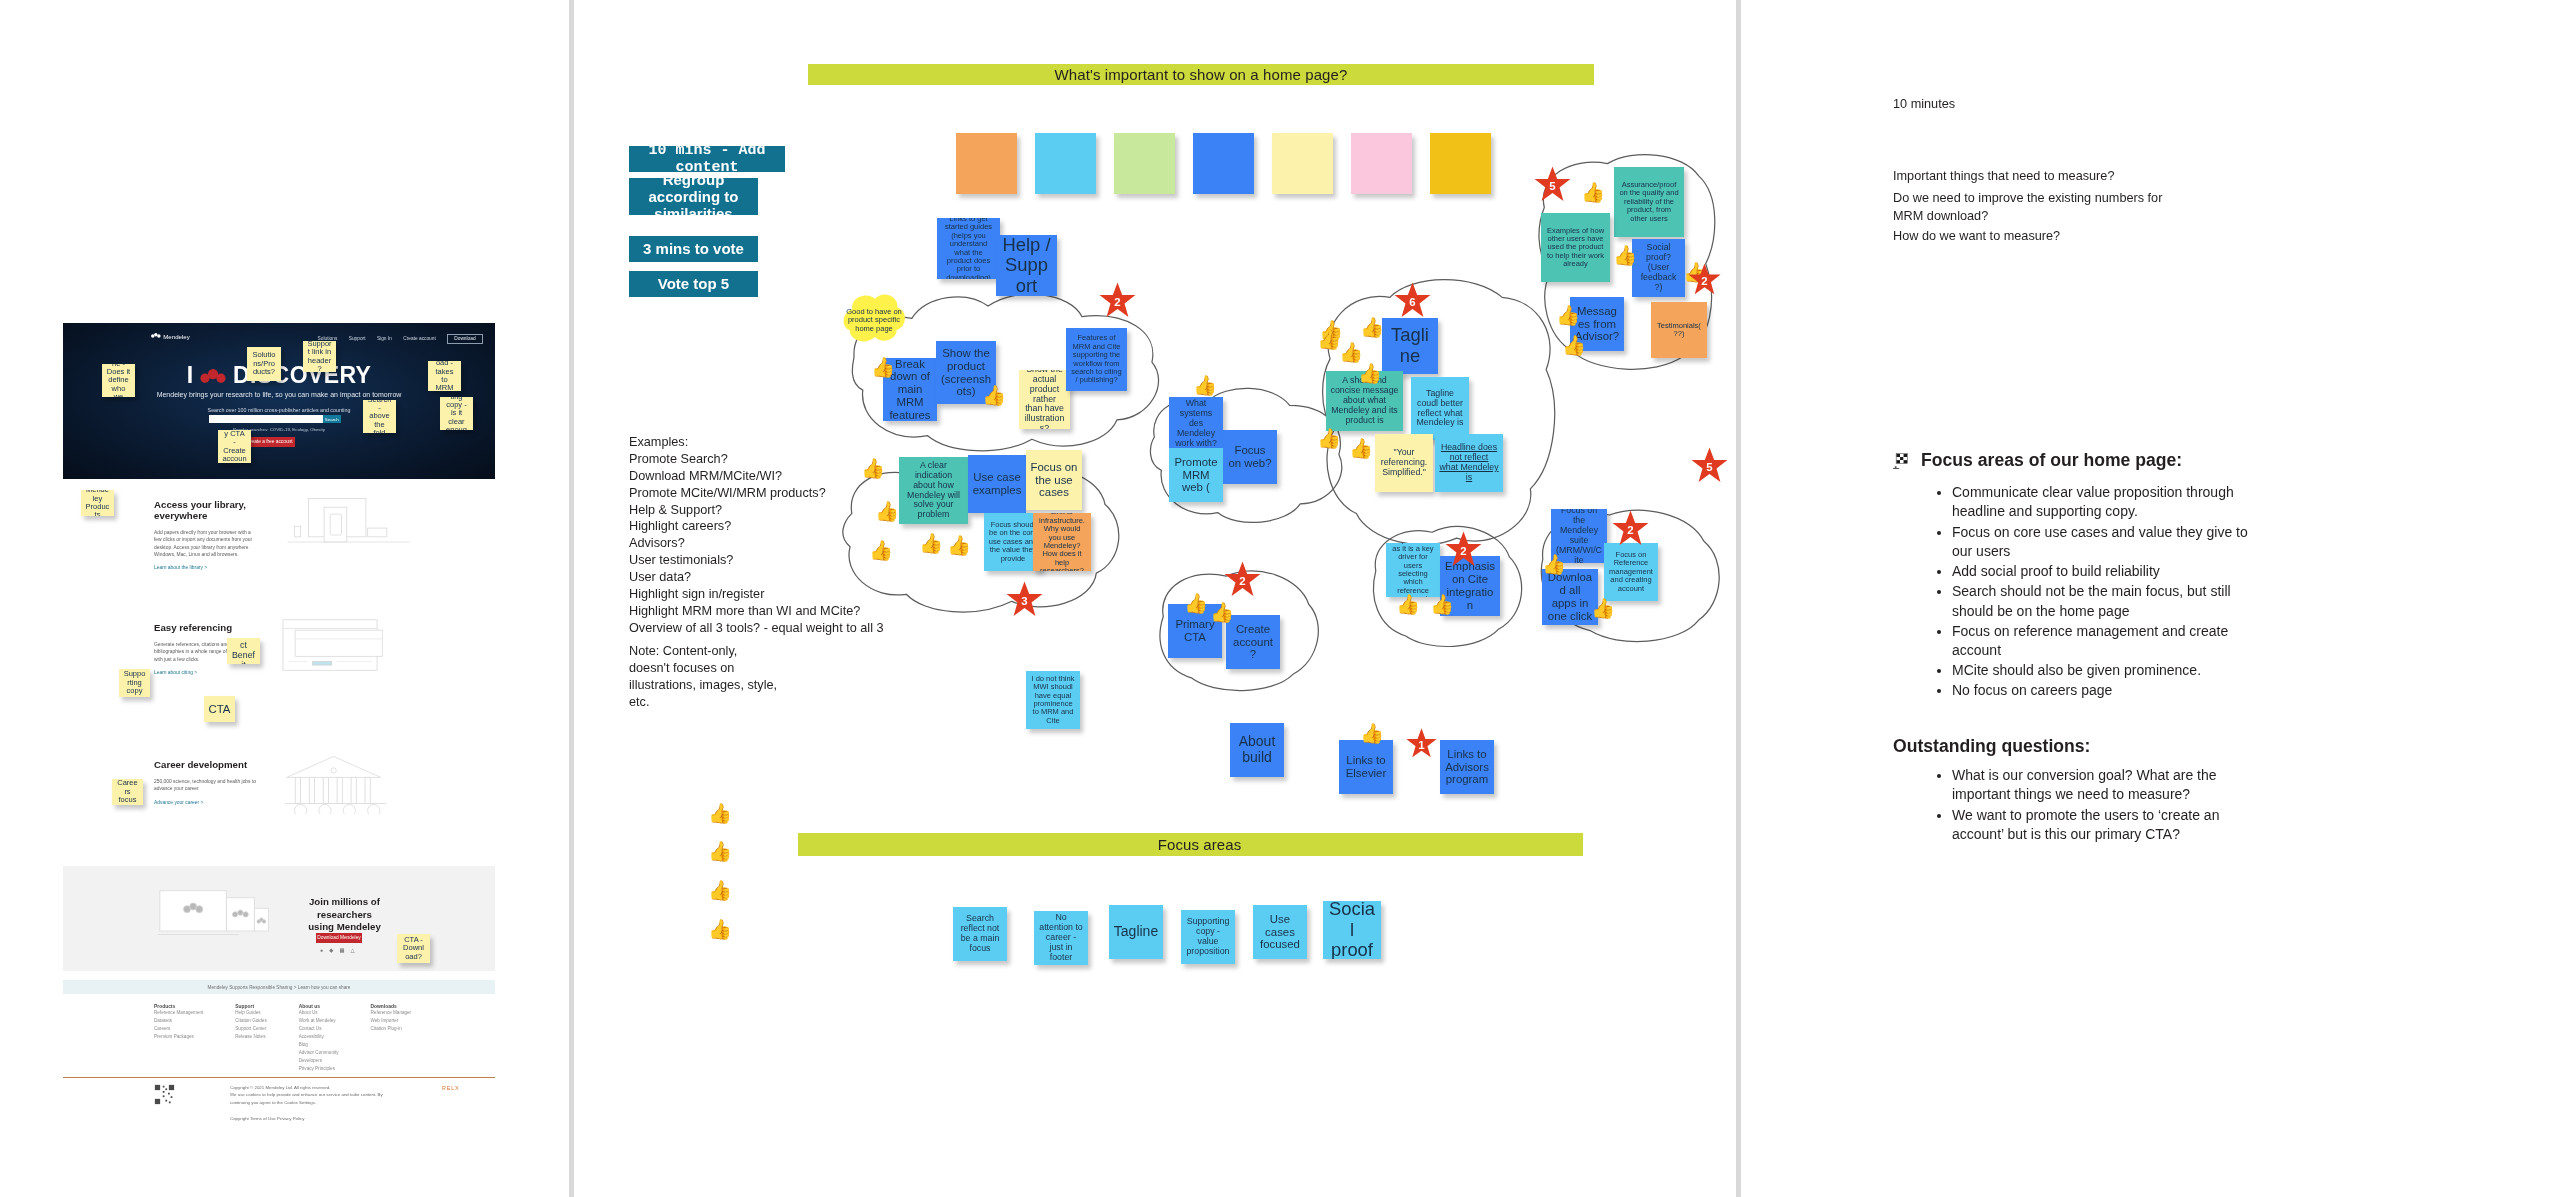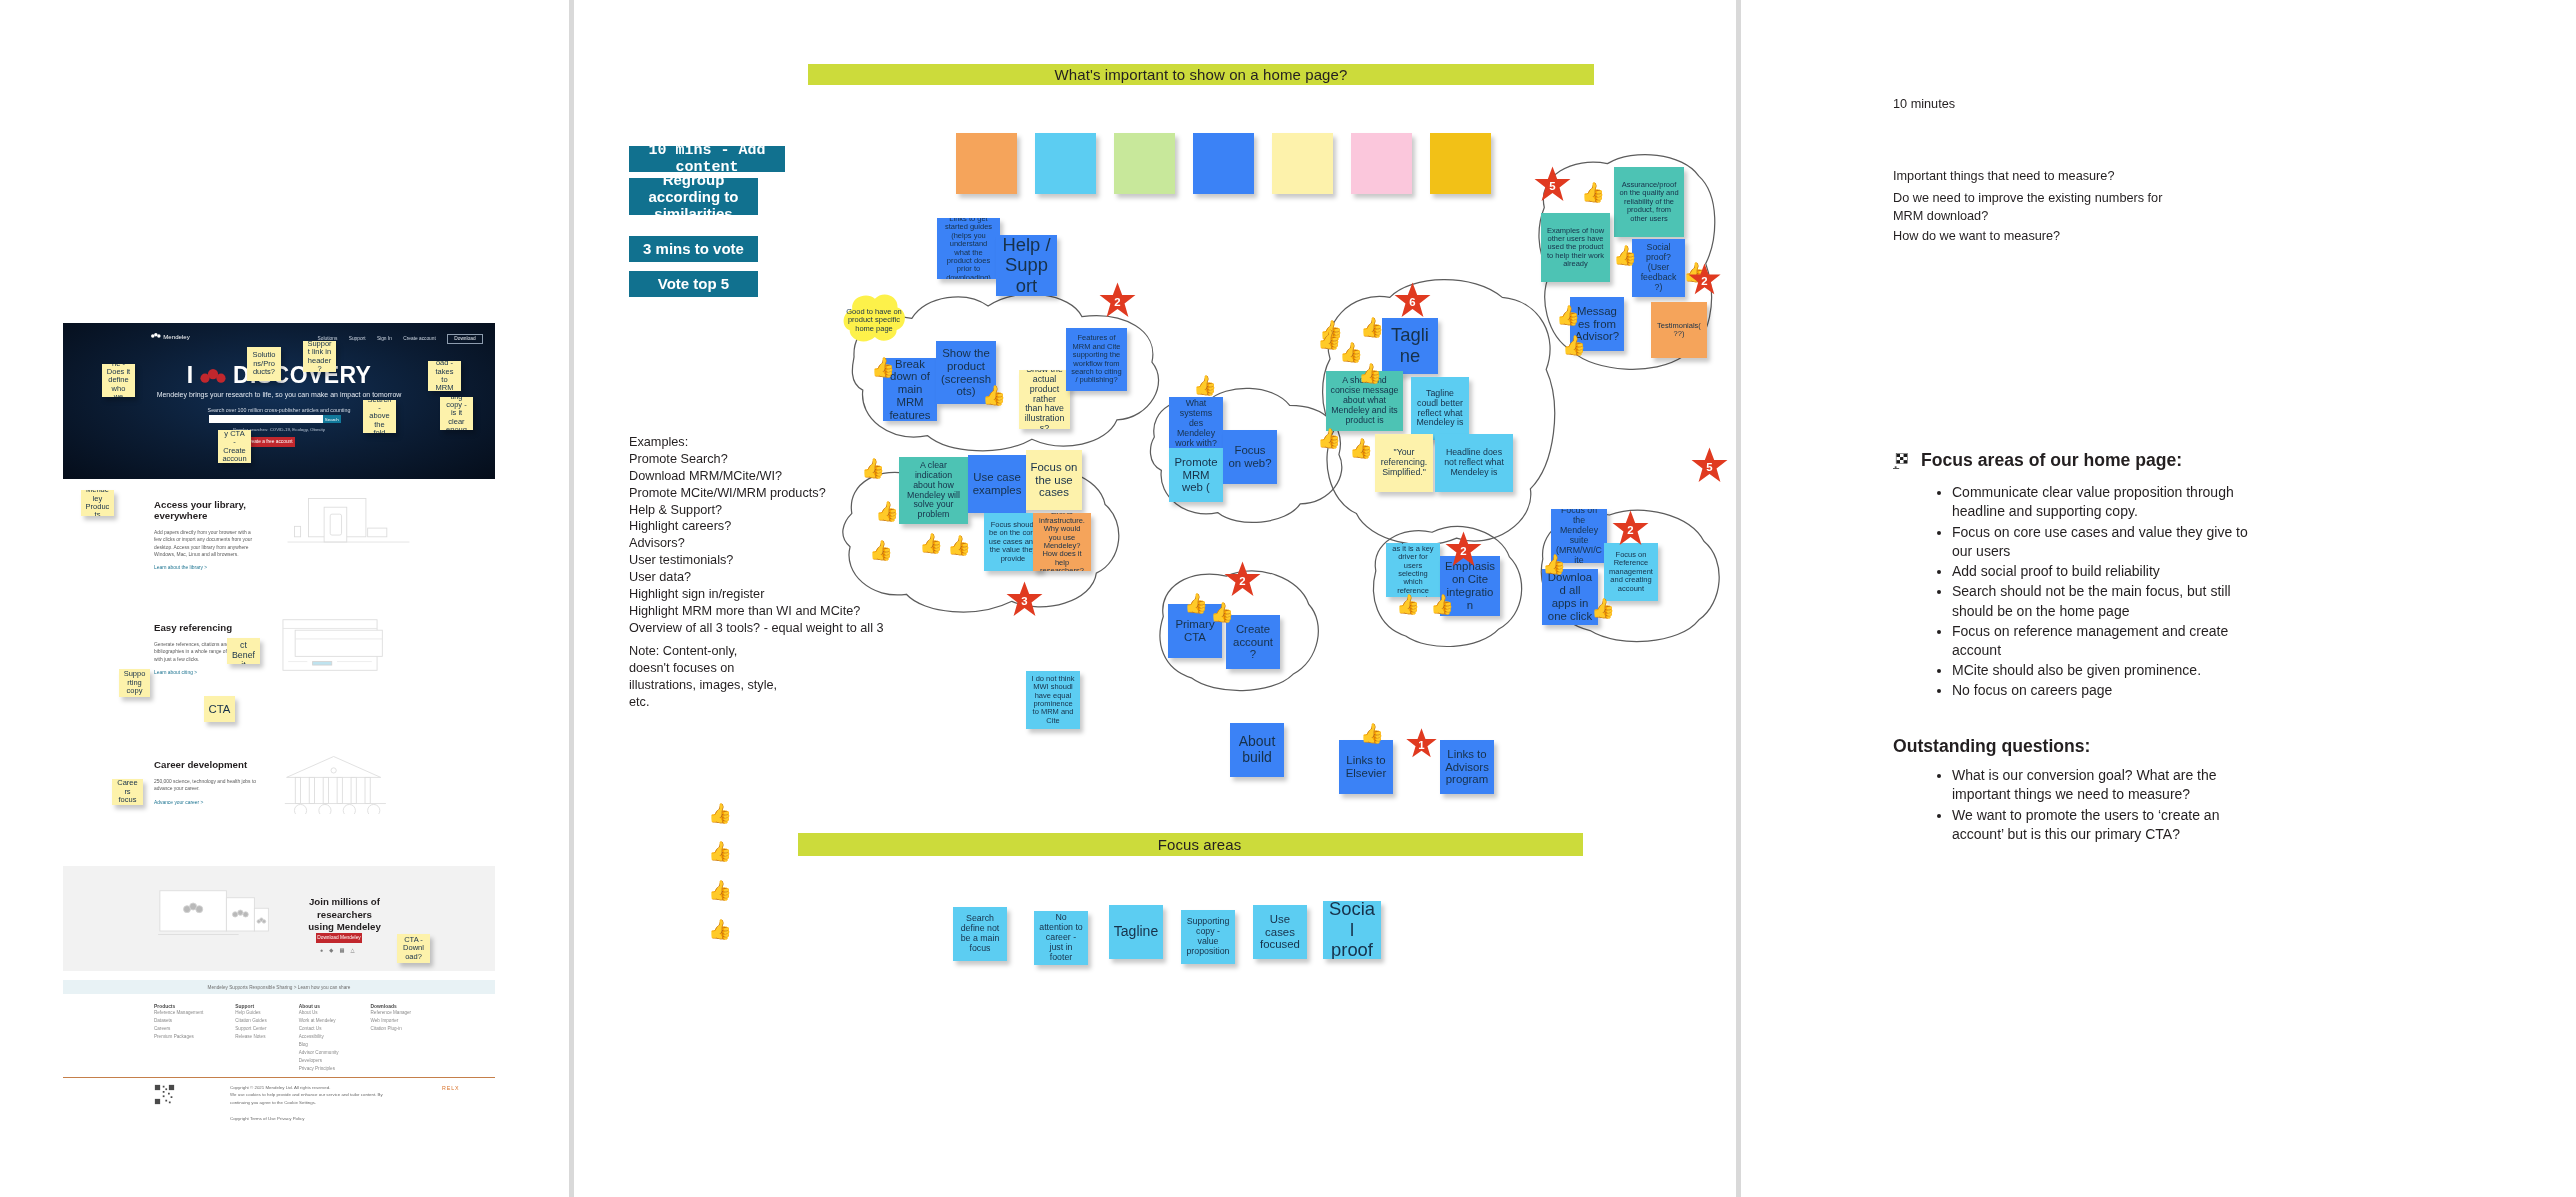--- a/index.html
+++ b/index.html
@@ -407,21 +407,21 @@
 <div class="note n-orange t-xs" style="left:1033px; top:513px; width:58px; height:58px;">Link to infrastructure. Why would you use Mendeley? How does it help researchers?</div>
 
 <div class="note n-blue t-sm" style="left:1169px; top:397px; width:54px; height:54px;">What systems des Mendeley work with?</div>
 <div class="note n-cyan t-md" style="left:1169px; top:448px; width:54px; height:54px;">Promote MRM web (</div>
 <div class="note n-blue t-md" style="left:1223px; top:430px; width:54px; height:54px;">Focus on web?</div>
 
 <div class="note n-blue t-xl" style="left:1382px; top:318px; width:56px; height:56px;">Tagline</div>
 <div class="note n-teal t-sm" style="left:1326px; top:371px; width:77px; height:60px;">A short and concise message about what Mendeley and its product is</div>
 <div class="note n-cyan t-sm" style="left:1411px; top:377px; width:58px; height:63px;">Tagline coudl better reflect what Mendeley is</div>
 <div class="note n-yellow t-sm" style="left:1375px; top:434px; width:58px; height:58px;">"Your referencing. Simplified."</div>
-<div class="note n-cyan t-sm" style="left:1435px; top:434px; width:78px; height:58px;">Headline does not reflect what Mendeley is</div>
+<div class="note n-cyan t-sm" style="left:1435px; top:434px; width:68px; height:58px;text-decoration:underline;">Headline does not reflect what Mendeley is</div>
 
 <div class="note n-teal t-xs" style="left:1614px; top:167px; width:70px; height:70px;">Assurance/proof on the quality and reliability of the product, from other users</div>
 <div class="note n-teal t-xs" style="left:1541px; top:213px; width:69px; height:69px;">Examples of how other users have used the product to help their work already</div>
 <div class="note n-blue t-sm" style="left:1632px; top:239px; width:53px; height:58px;">Social proof? (User feedback ?)</div>
 <div class="note n-blue t-md" style="left:1570px; top:297px; width:54px; height:54px;">Messages from Advisor?</div>
 <div class="note n-orange t-xs" style="left:1651px; top:302px; width:56px; height:56px;">Testimonials(??)</div>
 
 <div class="note n-cyan t-xs" style="left:1386px; top:543px; width:54px; height:54px;">cite shoudl be prominent as it is a key driver for users selecting which reference manager to choose</div>
 <div class="note n-blue t-md" style="left:1440px; top:556px; width:60px; height:60px;">Emphasis on Cite integration</div>
 
@@ -527,21 +527,21 @@
 </div>
 <div class="star" style="left:1405px; top:727px; width:33px; height:33px;">
   <svg viewBox="0 0 50 50">
       <polygon points="25,2 31,18 48,18 34,29 39,46 25,36 11,46 16,29 2,18 19,18" fill="#e03a20"></polygon>
     </svg>
   <span>1</span>
 </div>
 
 <div class="banner" style="left:798px; top:833px; width:785px; height:23px;padding-left:18px;">Focus areas</div>
 
-<div class="note n-cyan t-sm" style="left:953px; top:907px; width:54px; height:54px;">Search define not be a main focus</div>
+<div class="note n-cyan t-sm" style="left:953px; top:907px; width:54px; height:54px;">Search reflect not be a main focus</div>
 <div class="note n-cyan t-sm" style="left:1034px; top:911px; width:54px; height:54px;">No attention to career - just in footer</div>
 <div class="note n-cyan t-lg" style="left:1109px; top:905px; width:54px; height:54px;">Tagline</div>
 <div class="note n-cyan t-sm" style="left:1181px; top:910px; width:54px; height:54px;">Supporting copy - value proposition</div>
 <div class="note n-cyan t-md" style="left:1253px; top:905px; width:54px; height:54px;">Use cases focused</div>
 <div class="note n-cyan t-xl" style="left:1323px; top:901px; width:58px; height:58px;">Social proof</div>
 
 <div id="right-panel">
   <div class="rp-small" style="position:absolute; left:8px; top:95px;">10 minutes</div>
 
 

